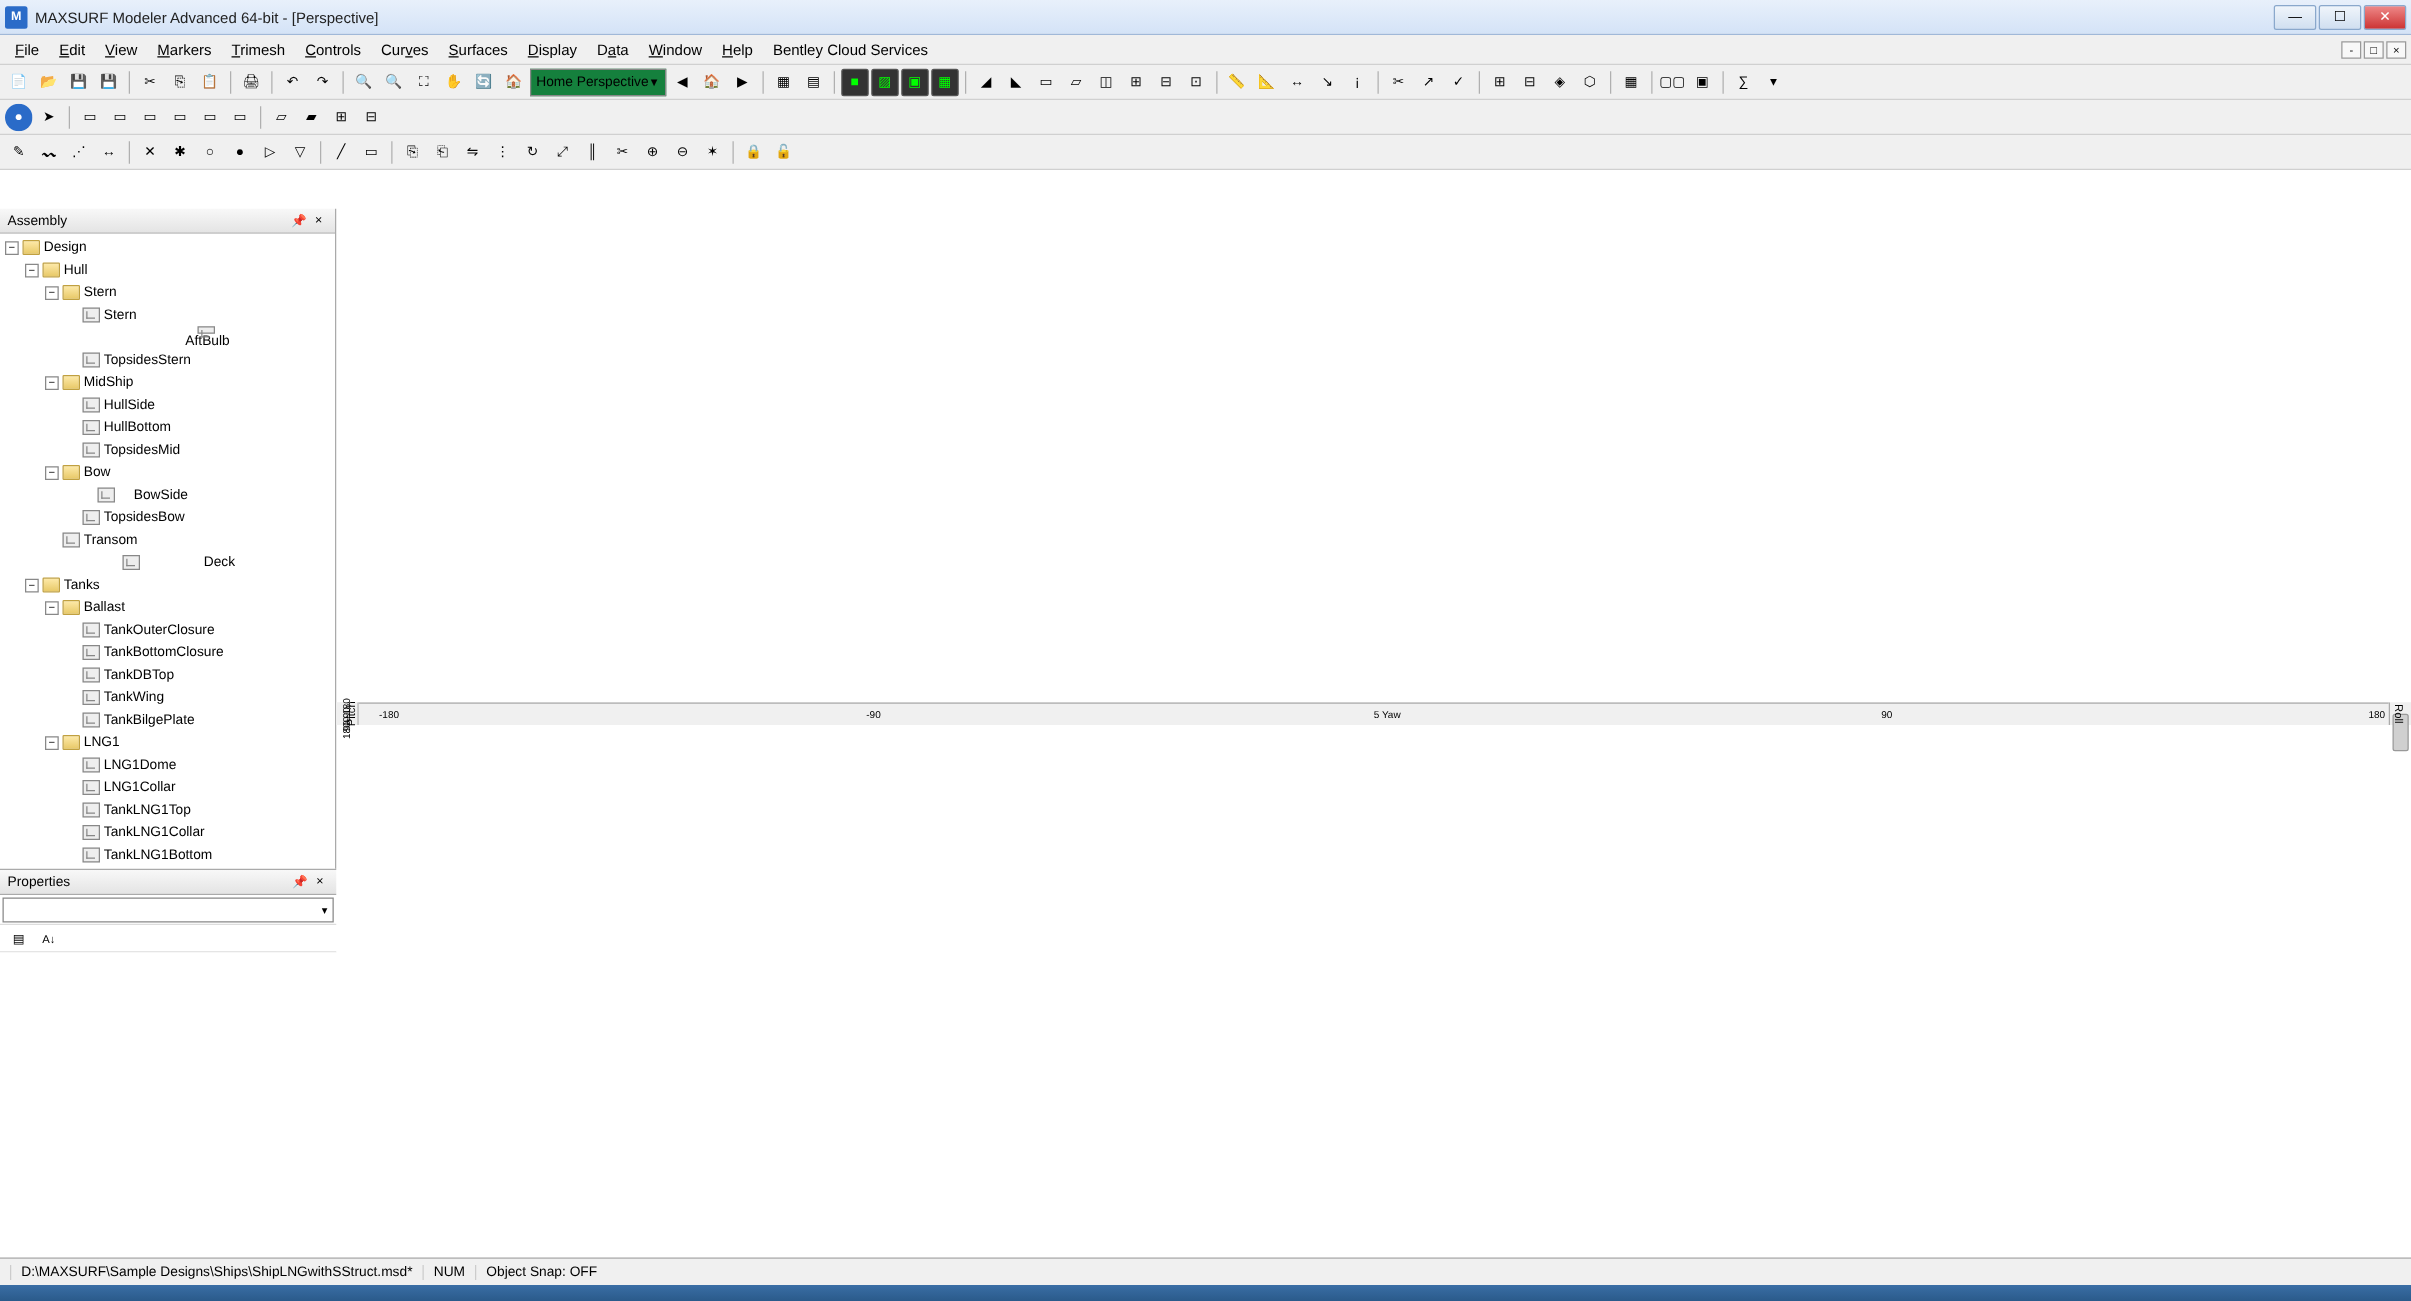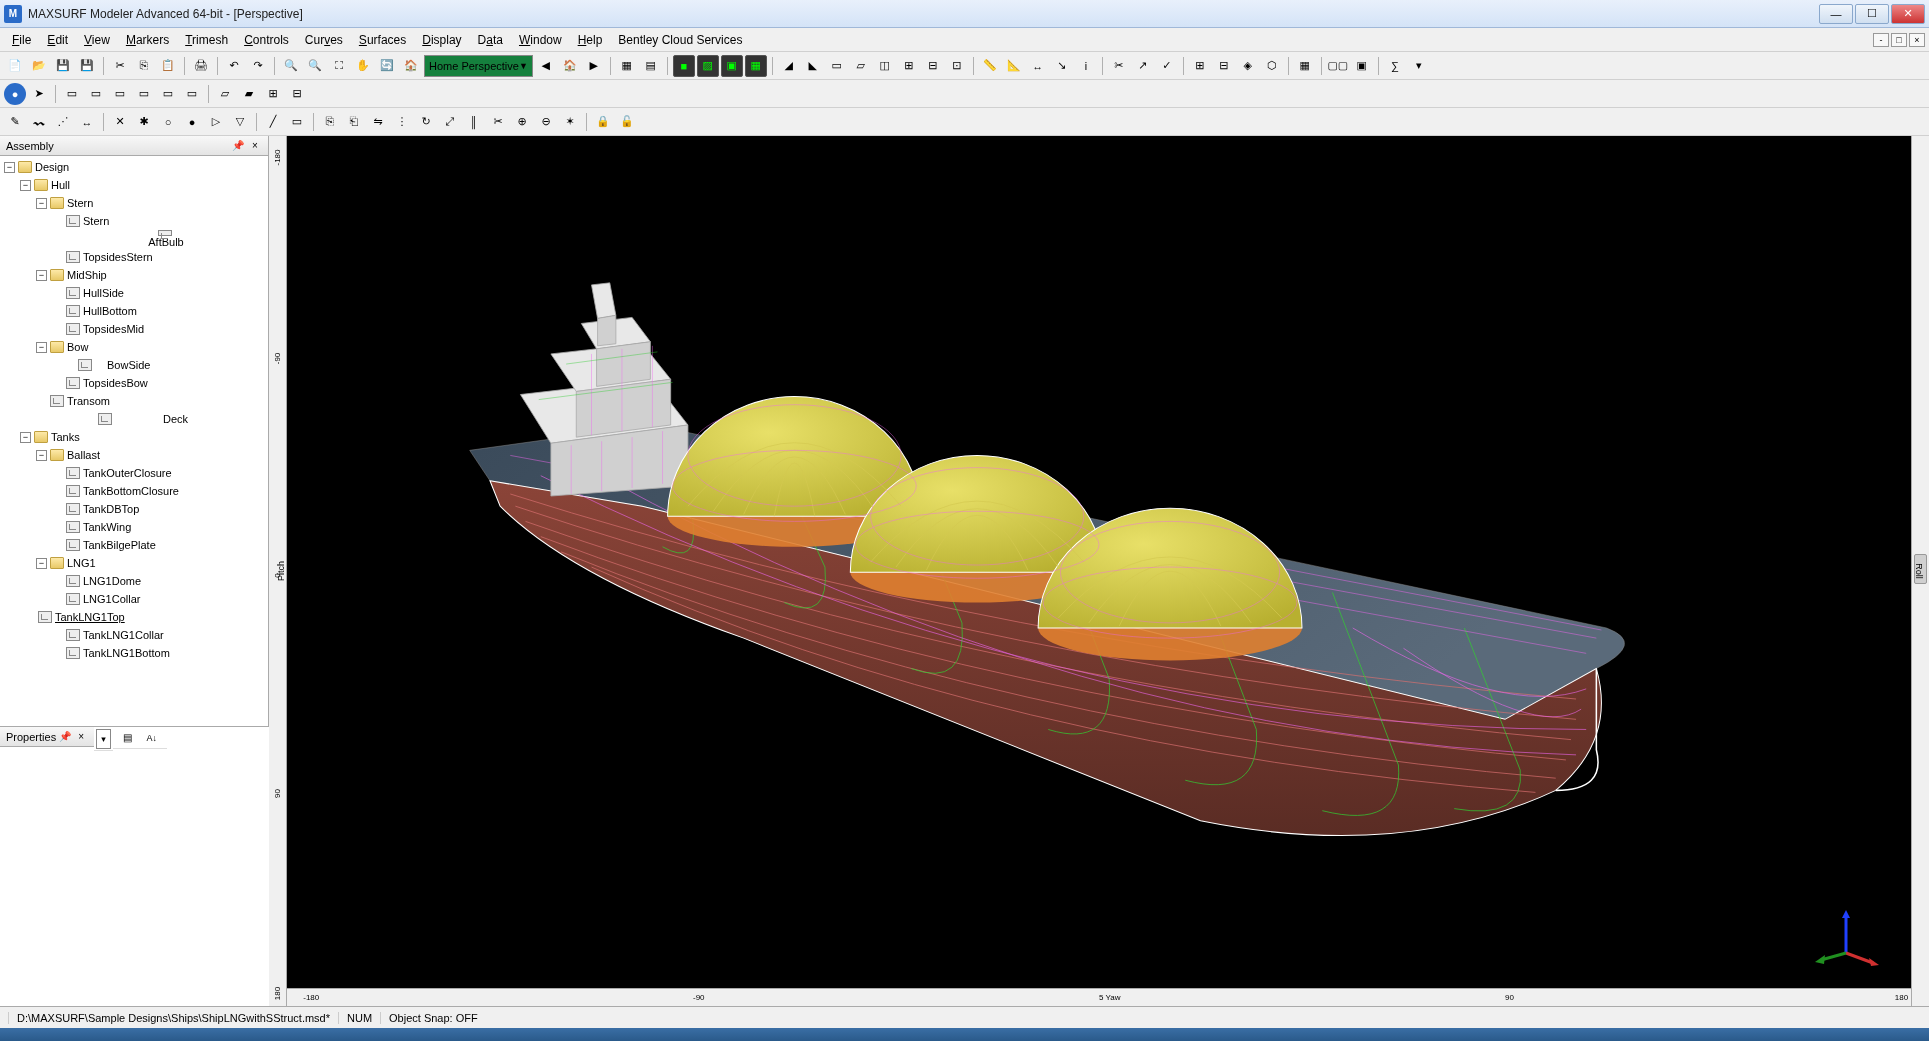--- a/index.html
+++ b/index.html
@@ -22,38 +22,38 @@
 
 
 .toolbar-row { height: 28px; background: #f0f0f0; display: flex; align-items: center; padding: 2px 4px; border-bottom: 1px solid #d0d0d0; gap: 2px; }
 .tb-btn { width: 22px; height: 22px; border: 1px solid transparent; display: flex; align-items: center; justify-content: center; font-size: 11px; cursor: pointer; border-radius: 2px; }
 .tb-sep { width: 1px; height: 18px; background: #b0b0b0; margin: 0 3px; }
 .tb-combo { height: 22px; border: 1px solid #888; background: #15803d; display: flex; align-items: center; padding: 0 4px; font-size: 11px; min-width: 100px; }
 .tb-combo .dd { margin-left: auto; font-size: 9px; }
 .tb-btn.dark { background: #333; color: #0f0; border: 1px solid #555; }
 
 
-.workspace { flex: 1; display: flex; min-height: 0; }
+.workspace { flex: 1; display: flex; min-height: 0; align-items: center; }
 
 
 .assembly-panel { width: 269px; display: flex; flex-direction: column; border-right: 1px solid #aaa; }
 .panel-header { height: 20px; background: linear-gradient(to bottom, #f8f8f8, #e4e4e4); border-bottom: 1px solid #aaa; display: flex; align-items: center; padding: 0 6px; font-size: 11px; }
 .panel-header .title { flex: 1; }
 .panel-header .pin, .panel-header .close { width: 14px; height: 14px; display: flex; align-items: center; justify-content: center; font-size: 10px; cursor: pointer; margin-left: 2px; }
 .tree { flex: 1; overflow: auto; background: #fff; font-size: 11px; padding: 2px 0; }
 .tree-node { display: flex; align-items: center; height: 18px; white-space: nowrap; cursor: pointer; }
 .tree-toggle { width: 11px; height: 11px; border: 1px solid #888; background: #fff; display: flex; align-items: center; justify-content: center; font-size: 9px; margin-right: 3px; line-height: 1; }
 .tree-spacer { width: 14px; display: inline-block; }
 .tree-icon { width: 14px; height: 12px; margin-right: 3px; display: inline-block; }
 .tree-icon.folder { background: linear-gradient(to bottom, #fde9a8, #e8c968); border: 1px solid #c0a040; border-radius: 1px; }
 .tree-icon.surf { background: #eee; border: 1px solid #888; position: relative; }
 .tree-icon.surf::after { content: ""; position: absolute; left: 2px; top: 2px; width: 6px; height: 5px; border-left: 1px solid #888; border-bottom: 1px solid #888; }
 
 
-.properties-panel { height: 280px; display: flex; border-top: 1px solid #aaa; }
+.properties-panel { height: 280px; display: flex; flex-direction: column; border-top: 1px solid #aaa; }
 .prop-combo-row { height: 24px; padding: 2px; border-bottom: 1px solid #ddd; }
 .prop-combo { width: 100%; height: 20px; border: 1px solid #888; background: #fff; display: flex; align-items: center; padding: 0 4px; font-size: 11px; }
 .prop-combo .dd { margin-left: auto; font-size: 9px; }
 .prop-toolbar { height: 22px; display: flex; align-items: center; padding: 2px 4px; gap: 2px; border-bottom: 1px solid #ddd; }
 .prop-grid { flex: 1; background: #fff; }
 
 
 .viewport-container { flex: 1; display: flex; flex-direction: column; background: #f0f0f0; }
 .viewport-wrap { flex: 1; display: flex; position: relative; }
 .ruler-v { width: 18px; background: #f0f0f0; border-right: 1px solid #aaa; position: relative; font-size: 8px; }
@@ -365,21 +365,21 @@
           <div class="tree-node" style="padding-left: 52px;">
             <span class="tree-spacer"></span>
             <span class="tree-icon surf"></span>
             <span>LNG1Dome</span>
           </div>
           <div class="tree-node" style="padding-left: 52px;">
             <span class="tree-spacer"></span>
             <span class="tree-icon surf"></span>
             <span>LNG1Collar</span>
           </div>
-          <div class="tree-node" style="padding-left: 24px; text-decoration: underline;">
+          <div class="tree-node" style="padding-left: 52px;">
             <span class="tree-spacer"></span>
             <span class="tree-icon surf"></span>
             <span>TankLNG1Top</span>
           </div>
           <div class="tree-node" style="padding-left: 52px;">
             <span class="tree-spacer"></span>
             <span class="tree-icon surf"></span>
             <span>TankLNG1Collar</span>
           </div>
           <div class="tree-node" style="padding-left: 52px;">

